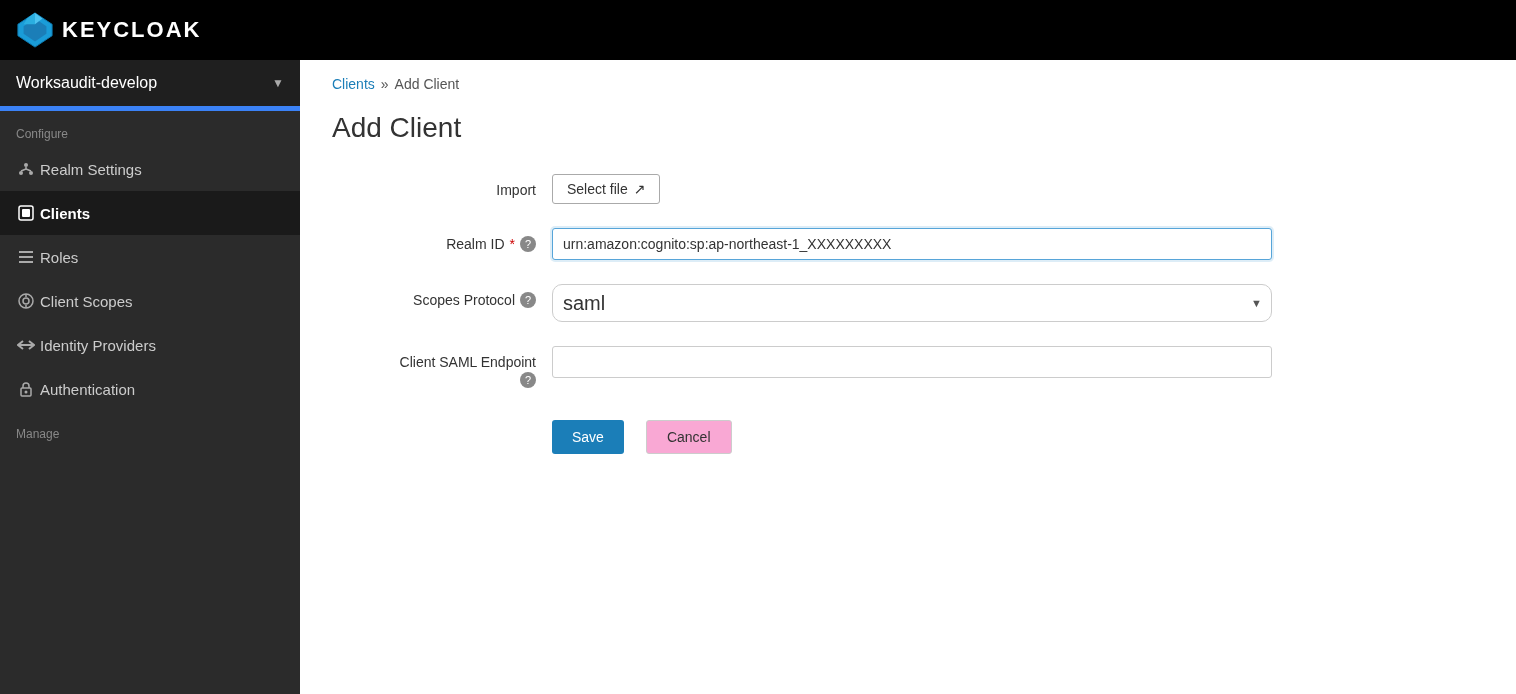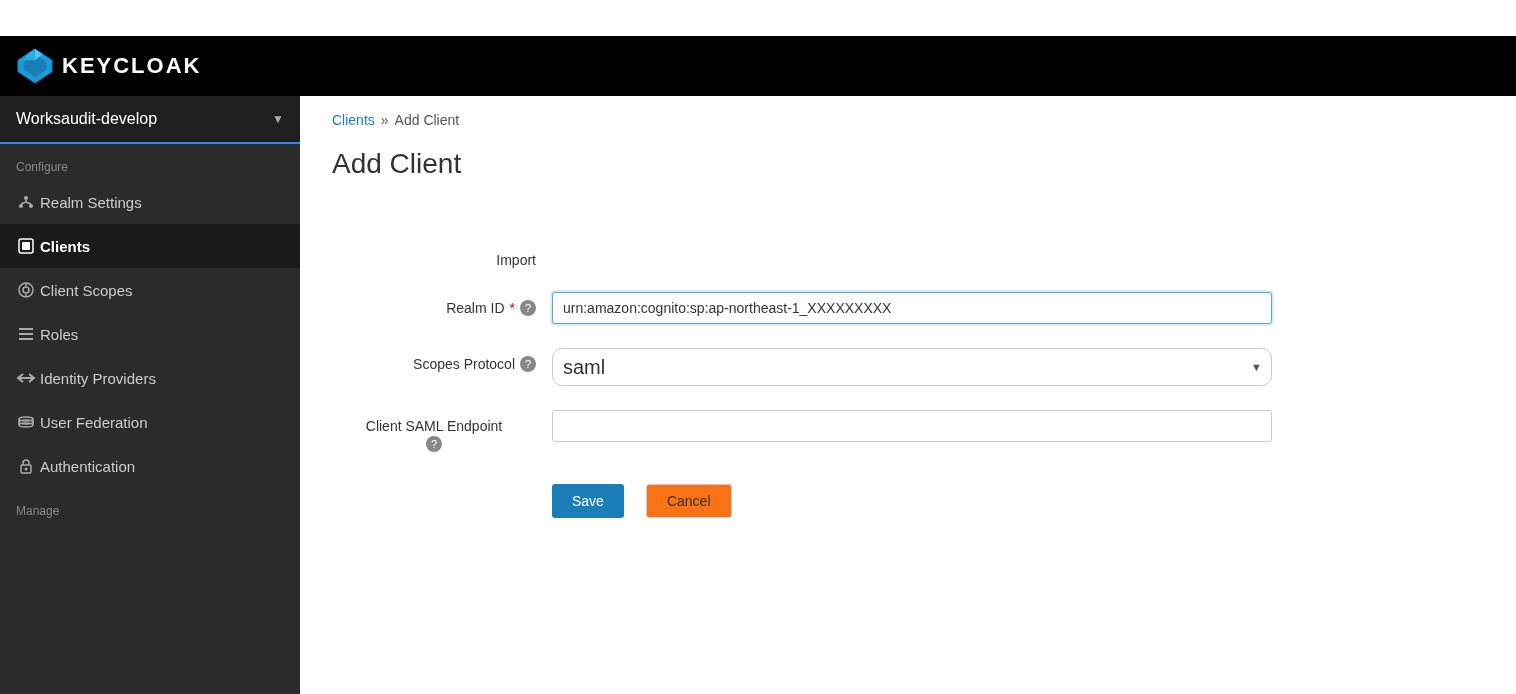--- a/index.html
+++ b/index.html
@@ -6,21 +6,20 @@
     body { font-family: 'Helvetica Neue', Arial, sans-serif; font-size: 14px; display: flex; flex-direction: column; height: 694px; overflow: hidden; }
 
     
     .topbar {
       background: #000;
       height: 60px;
       display: flex;
       align-items: center;
       padding: 0 16px;
       flex-shrink: 0;
-      margin-top: 36px;
     }
     .logo-container {
       display: flex;
       align-items: center;
       gap: 8px;
     }
     .logo-diamond {
       width: 38px;
       height: 38px;
     }
@@ -50,21 +49,21 @@
     }
     .realm-selector {
       display: flex;
       align-items: center;
       justify-content: space-between;
       padding: 14px 16px;
       background: #1f1f1f;
       color: #fff;
       font-size: 16px;
       cursor: pointer;
-      border-bottom: 2px solid #3b82f6;
+      border-bottom: 5px solid #3b82f6;
     }
     .realm-selector .chevron { font-size: 12px; color: #aaa; }
 
     .sidebar-section-label {
       color: #888;
       font-size: 12px;
       padding: 16px 16px 6px 16px;
       text-transform: none;
       letter-spacing: 0;
     }
@@ -119,21 +118,20 @@
 
     .page-title {
       font-size: 28px;
       font-weight: 300;
       color: #333;
       padding: 20px 32px 30px 32px;
     }
 
     .form-area {
       padding: 0 32px;
-      margin-top: 34px;
     }
 
     .form-row {
       display: flex;
       align-items: flex-start;
       margin-bottom: 24px;
     }
 
     .form-label {
       width: 220px;
@@ -236,21 +234,21 @@
       background: #1b7eb8;
       color: #fff;
       border: none;
       border-radius: 3px;
       font-size: 14px;
       cursor: pointer;
     }
 
     .btn-cancel {
       padding: 8px 20px;
-      background: #f97316;
+      background: #f9a8d4;
       color: #333;
       border: 1px solid #ccc;
       border-radius: 3px;
       font-size: 14px;
       cursor: pointer;
     }
   </style>
 </head>
 <body>
 
@@ -296,63 +294,51 @@
           <rect x="2" y="2" width="14" height="14" rx="2" fill="none" stroke="#fff" stroke-width="1.5"></rect>
           <rect x="5" y="5" width="8" height="8" rx="1" fill="#fff"></rect>
         </svg>
       </span>
       <span>Clients</span>
     </div>
 
     <div class="sidebar-item">
       <span class="sidebar-icon">
         <svg width="18" height="18" viewBox="0 0 18 18" fill="none">
+          <line x1="2" y1="4" x2="16" y2="4" stroke="#aaa" stroke-width="2"></line>
+          <line x1="2" y1="9" x2="16" y2="9" stroke="#aaa" stroke-width="2"></line>
+          <line x1="2" y1="14" x2="16" y2="14" stroke="#aaa" stroke-width="2"></line>
+        </svg>
+      </span>
+      <span>Roles</span>
+    </div>
+
+    <div class="sidebar-item">
+      <span class="sidebar-icon">
+        <svg width="18" height="18" viewBox="0 0 18 18" fill="none">
           <circle cx="9" cy="9" r="7" fill="none" stroke="#aaa" stroke-width="1.5"></circle>
           <circle cx="9" cy="9" r="3" fill="none" stroke="#aaa" stroke-width="1.5"></circle>
           <line x1="9" y1="2" x2="9" y2="5" stroke="#aaa" stroke-width="1.5"></line>
           <line x1="9" y1="13" x2="9" y2="16" stroke="#aaa" stroke-width="1.5"></line>
         </svg>
       </span>
       <span>Client Scopes</span>
     </div>
 
     <div class="sidebar-item">
       <span class="sidebar-icon">
         <svg width="18" height="18" viewBox="0 0 18 18" fill="none">
-          <line x1="2" y1="4" x2="16" y2="4" stroke="#aaa" stroke-width="2"></line>
-          <line x1="2" y1="9" x2="16" y2="9" stroke="#aaa" stroke-width="2"></line>
-          <line x1="2" y1="14" x2="16" y2="14" stroke="#aaa" stroke-width="2"></line>
-        </svg>
-      </span>
-      <span>Roles</span>
-    </div>
-
-    <div class="sidebar-item">
-      <span class="sidebar-icon">
-        <svg width="18" height="18" viewBox="0 0 18 18" fill="none">
           <line x1="1" y1="9" x2="17" y2="9" stroke="#aaa" stroke-width="2"></line>
           <polyline points="12,5 17,9 12,13" fill="none" stroke="#aaa" stroke-width="2"></polyline>
           <polyline points="6,5 1,9 6,13" fill="none" stroke="#aaa" stroke-width="2"></polyline>
         </svg>
       </span>
       <span>Identity Providers</span>
     </div>
 
-    <div class="sidebar-item">
-      <span class="sidebar-icon">
-        <svg width="18" height="18" viewBox="0 0 18 18" fill="none">
-          <ellipse cx="9" cy="6" rx="7" ry="2" fill="none" stroke="#aaa" stroke-width="1.5"></ellipse>
-          <ellipse cx="9" cy="9" rx="7" ry="2" fill="none" stroke="#aaa" stroke-width="1.5"></ellipse>
-          <ellipse cx="9" cy="12" rx="7" ry="2" fill="none" stroke="#aaa" stroke-width="1.5"></ellipse>
-          <line x1="2" y1="6" x2="2" y2="12" stroke="#aaa" stroke-width="1.5"></line>
-          <line x1="16" y1="6" x2="16" y2="12" stroke="#aaa" stroke-width="1.5"></line>
-        </svg>
-      </span>
-      <span>User Federation</span>
-    </div>
 
     <div class="sidebar-item">
       <span class="sidebar-icon">
         <svg width="18" height="18" viewBox="0 0 18 18" fill="none">
           <rect x="4" y="8" width="10" height="8" rx="1" fill="none" stroke="#aaa" stroke-width="1.5"></rect>
           <path d="M6 8 V6 a3 3 0 0 1 6 0 V8" fill="none" stroke="#aaa" stroke-width="1.5"></path>
           <circle cx="9" cy="12" r="1.5" fill="#aaa"></circle>
         </svg>
       </span>
       <span>Authentication</span>
@@ -369,20 +355,26 @@
       <span>Add Client</span>
     </div>
 
     <div class="page-title">Add Client</div>
 
     <div class="form-area">
 
       <div class="form-row">
         <div class="form-label">
           <span>Import</span>
+        </div>
+        <div class="form-control-wrap">
+          <button class="btn-select-file">
+            <span>Select file</span>
+            <span style="font-size:14px;">↗</span>
+          </button>
         </div>
       </div>
 
       <div class="form-row">
         <div class="form-label">
           <span>Realm ID</span>
           <span class="required">*</span>
           <span class="help-icon">?</span>
         </div>
         <div class="form-control-wrap">
@@ -399,21 +391,21 @@
           <div class="select-wrap">
             <select class="select-input">
               <option value="saml" selected="">saml</option>
               <option value="openid-connect">openid-connect</option>
             </select>
           </div>
         </div>
       </div>
 
       <div class="form-row">
-        <div class="form-label" style="flex-direction:column; gap:2px;">
+        <div class="form-label" style="flex-direction:column; align-items:flex-end; gap:2px;">
           <span>Client SAML Endpoint</span>
           <span class="help-icon">?</span>
         </div>
         <div class="form-control-wrap">
           <input type="text" class="text-input no-focus" value="" style="">
         </div>
       </div>
 
       <div class="form-actions">
         <button class="btn-save">Save</button>

